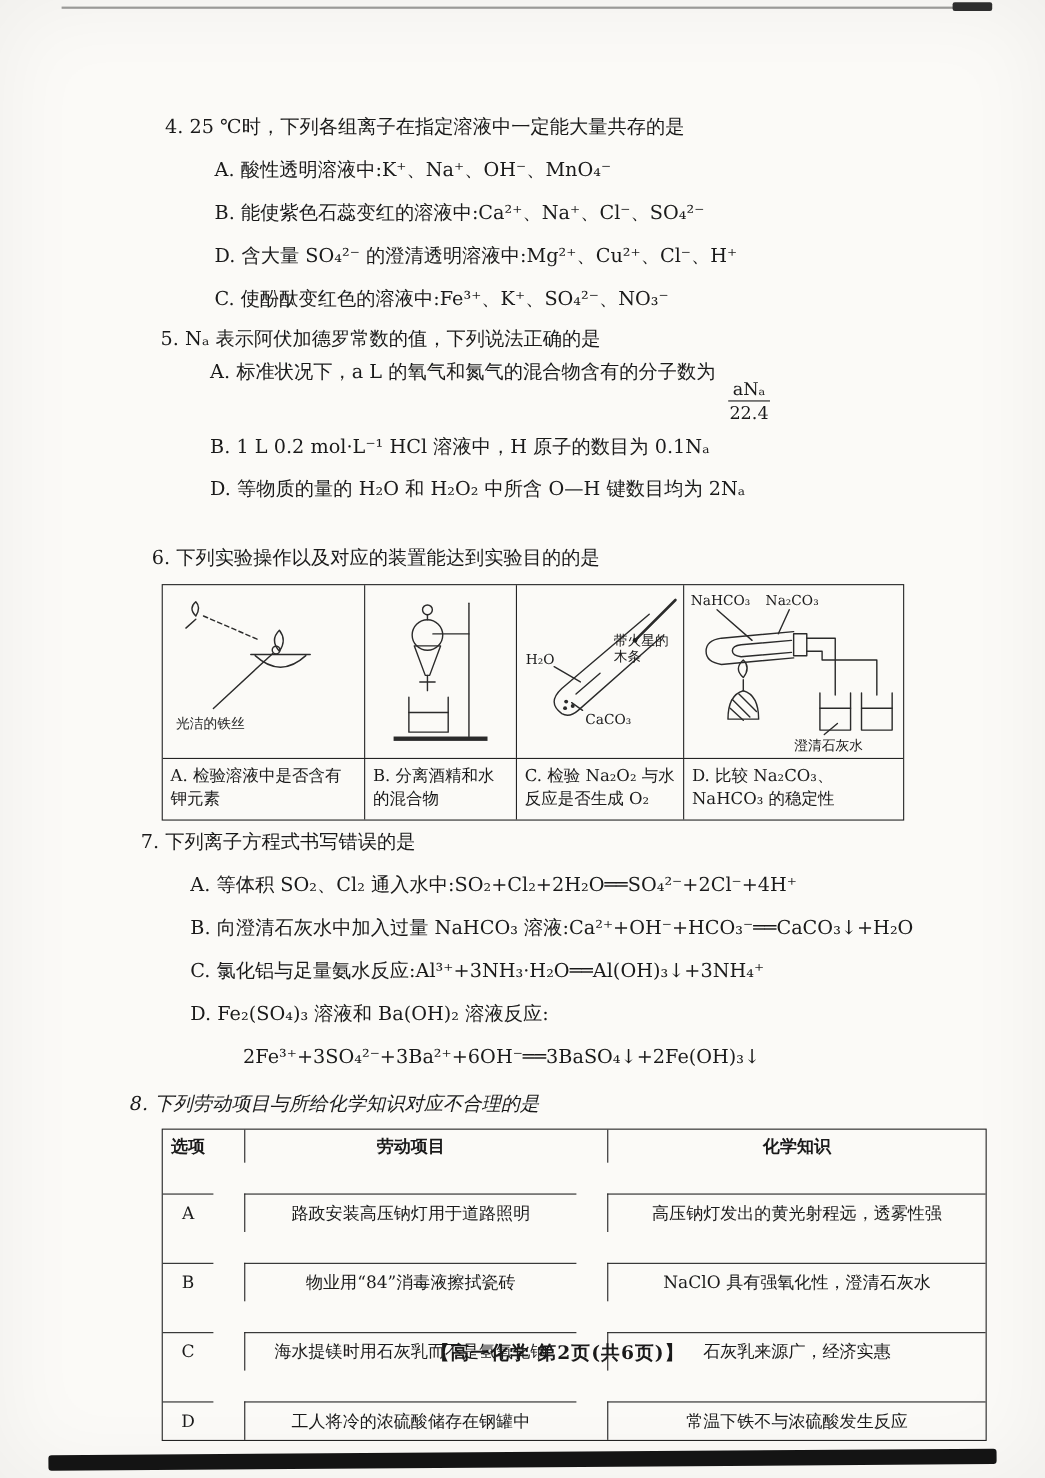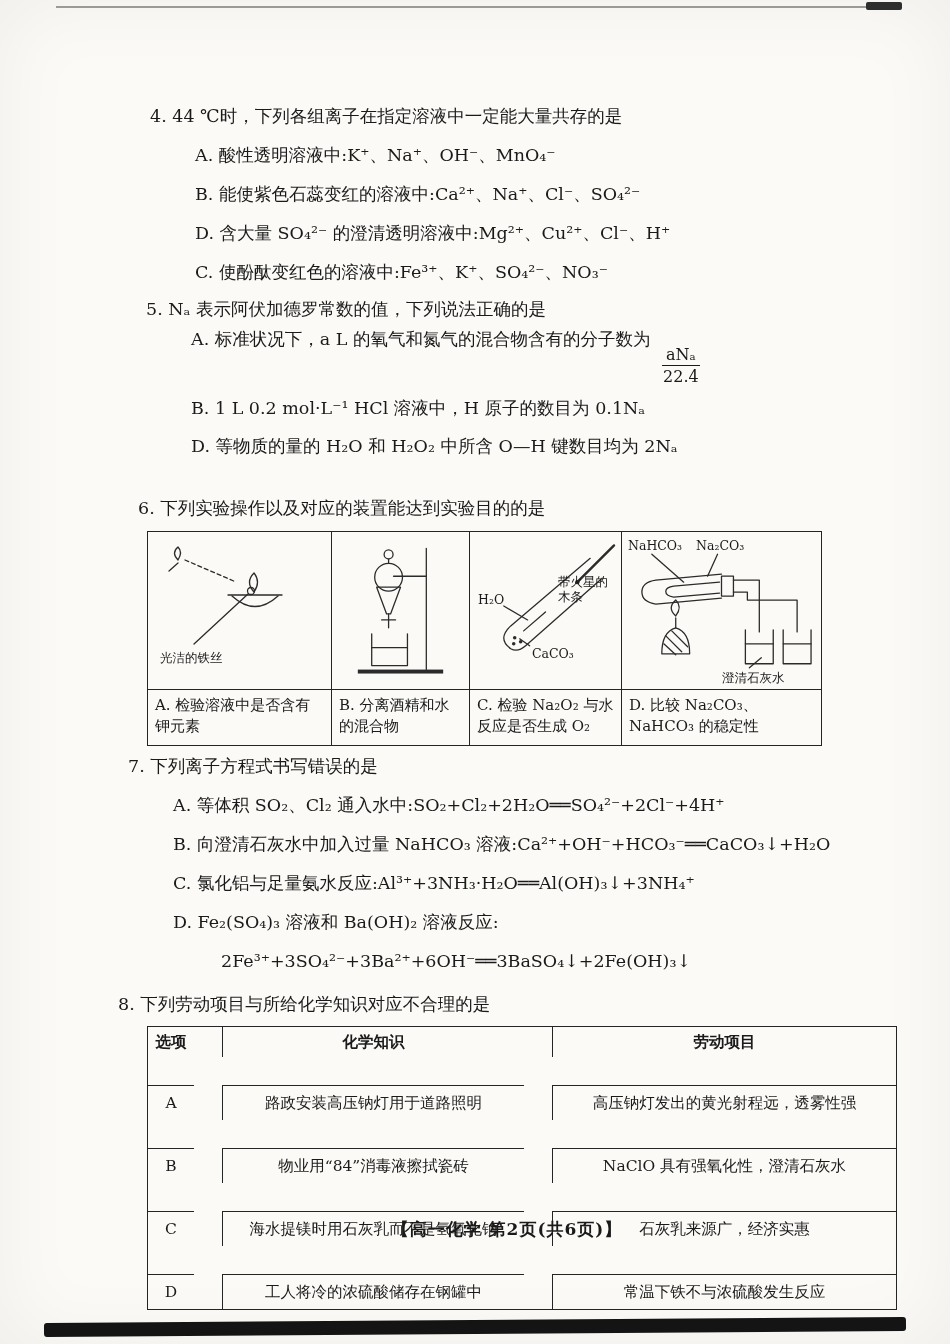--- a/index.html
+++ b/index.html
@@ -41,21 +41,21 @@
 </head>
 <body>
 
 <div class="page">
 
   <div class="art-topline"></div>
   <div class="art-topblob"></div>
   <div class="art-bottom"></div>
 
   <section class="abs" style="left:150px;top:104px;">
-    <div class="line stem">4. 44 ℃时，下列各组离子在指定溶液中一定能大量共存的是</div>
+    <div class="line stem">4. 25 ℃时，下列各组离子在指定溶液中一定能大量共存的是</div>
     <div class="line opt">A. 酸性透明溶液中:K⁺、Na⁺、OH⁻、MnO₄⁻</div>
     <div class="line opt">B. 能使紫色石蕊变红的溶液中:Ca²⁺、Na⁺、Cl⁻、SO₄²⁻</div>
     <div class="line opt">D. 含大量 SO₄²⁻ 的澄清透明溶液中:Mg²⁺、Cu²⁺、Cl⁻、H⁺</div>
     <div class="line opt">C. 使酚酞变红色的溶液中:Fe³⁺、K⁺、SO₄²⁻、NO₃⁻</div>
   </section>
 
   <section class="abs" style="left:146px;top:297px;">
     <div class="line stem">5. Nₐ 表示阿伏加德罗常数的值，下列说法正确的是</div>
     <div class="line opt" style="margin-top:5px;">
       <span>A. 标准状况下，a L 的氧气和氮气的混合物含有的分子数为</span>
@@ -155,28 +155,28 @@
 
   <section class="abs" style="left:128px;top:753px;">
     <div class="line stem" style="line-height:26px;">7. 下列离子方程式书写错误的是</div>
     <div class="line opt" style="line-height:26px;margin-top:13px;">A. 等体积 SO₂、Cl₂ 通入水中:SO₂+Cl₂+2H₂O══SO₄²⁻+2Cl⁻+4H⁺</div>
     <div class="line opt" style="line-height:26px;margin-top:13px;">B. 向澄清石灰水中加入过量 NaHCO₃ 溶液:Ca²⁺+OH⁻+HCO₃⁻══CaCO₃↓+H₂O</div>
     <div class="line opt" style="line-height:26px;margin-top:13px;">C. 氯化铝与足量氨水反应:Al³⁺+3NH₃·H₂O══Al(OH)₃↓+3NH₄⁺</div>
     <div class="line opt" style="line-height:26px;margin-top:13px;">D. Fe₂(SO₄)₃ 溶液和 Ba(OH)₂ 溶液反应:</div>
     <div class="line" style="line-height:26px;margin:13px 0 0 93px;">2Fe³⁺+3SO₄²⁻+3Ba²⁺+6OH⁻══3BaSO₄↓+2Fe(OH)₃↓</div>
   </section>
 
-  <section class="abs" style="left:118px;top:992px;">
+  <section class="abs" style="left:118px;top:992px;font-style:italic;">
     <div class="line stem">8. 下列劳动项目与所给化学知识对应不合理的是</div>
   </section>
 
   <div class="q8table">
     <div class="head">选项</div>
+    <div class="head">劳动项目</div>
     <div class="head">化学知识</div>
-    <div class="head">劳动项目</div>
 
     <div>A</div>
     <div>路政安装高压钠灯用于道路照明</div>
     <div>高压钠灯发出的黄光射程远，透雾性强</div>
 
     <div>B</div>
     <div>物业用“84”消毒液擦拭瓷砖</div>
     <div>NaClO 具有强氧化性，澄清石灰水</div>
 
     <div>C</div>

